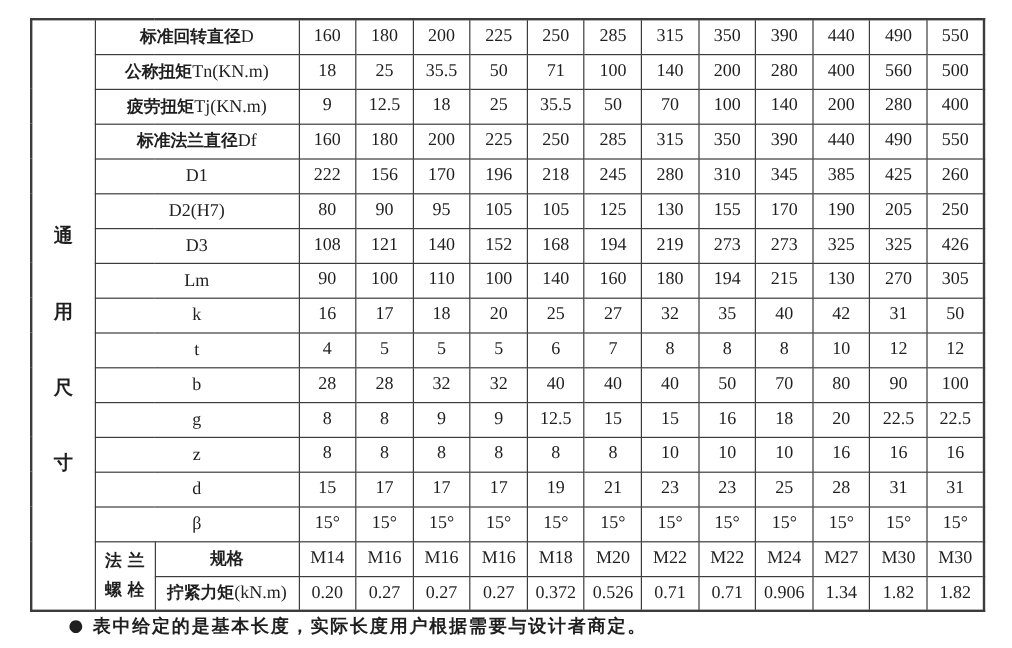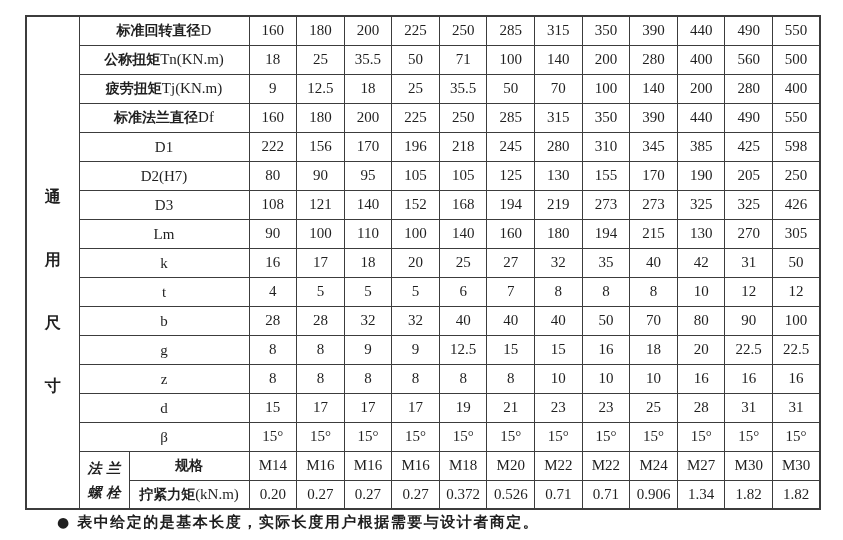--- a/index.html
+++ b/index.html
@@ -12,21 +12,21 @@
   td{border:1.5px solid #3c3c3c;text-align:center;vertical-align:middle;
      padding:0;overflow:hidden;white-space:nowrap;}
   tr{height:29px;}
   td.vcell{font-family:"DejaVu Sans","Liberation Sans",sans-serif;
      font-weight:bold;font-size:16px;vertical-align:middle;}
   td.vcell .vwrap{display:flex;flex-direction:column;align-items:center;
      transform:translateY(28px);}
   td.vcell .vchar{line-height:63px;height:63px;}
   td.group{font-family:"DejaVu Sans","Liberation Sans",sans-serif;
      font-weight:bold;font-size:14px;}
-  td.group div{line-height:24px;font-style:italic;}
+  td.group div{line-height:24px;}
   span.zh{font-family:"DejaVu Sans","Liberation Sans",sans-serif;
      font-weight:bold;font-size:14px;}
   span.lat{font-family:"Liberation Serif","DejaVu Serif",serif;
      font-size:15px;font-weight:normal;}
   td.data{font-family:"Liberation Serif","DejaVu Serif",serif;font-size:15px;}
   .note{position:absolute;left:57px;top:512px;display:flex;align-items:center;}
   .note .bullet{font-size:14px;line-height:20px;
      font-family:"DejaVu Sans","Liberation Sans",sans-serif;}
   .note .note-text{font-family:"DejaVu Sans","Liberation Sans",sans-serif;
      font-weight:bold;font-size:15px;letter-spacing:1.5px;margin-left:8px;}
@@ -128,21 +128,21 @@
           <td class="data">156</td>
           <td class="data">170</td>
           <td class="data">196</td>
           <td class="data">218</td>
           <td class="data">245</td>
           <td class="data">280</td>
           <td class="data">310</td>
           <td class="data">345</td>
           <td class="data">385</td>
           <td class="data">425</td>
-          <td class="data">598</td>
+          <td class="data">260</td>
         </tr>
         <tr>
           <td class="label" colspan="2"><span class="lat">D2(H7)</span></td>
           <td class="data">80</td>
           <td class="data">90</td>
           <td class="data">95</td>
           <td class="data">105</td>
           <td class="data">105</td>
           <td class="data">125</td>
           <td class="data">130</td>

